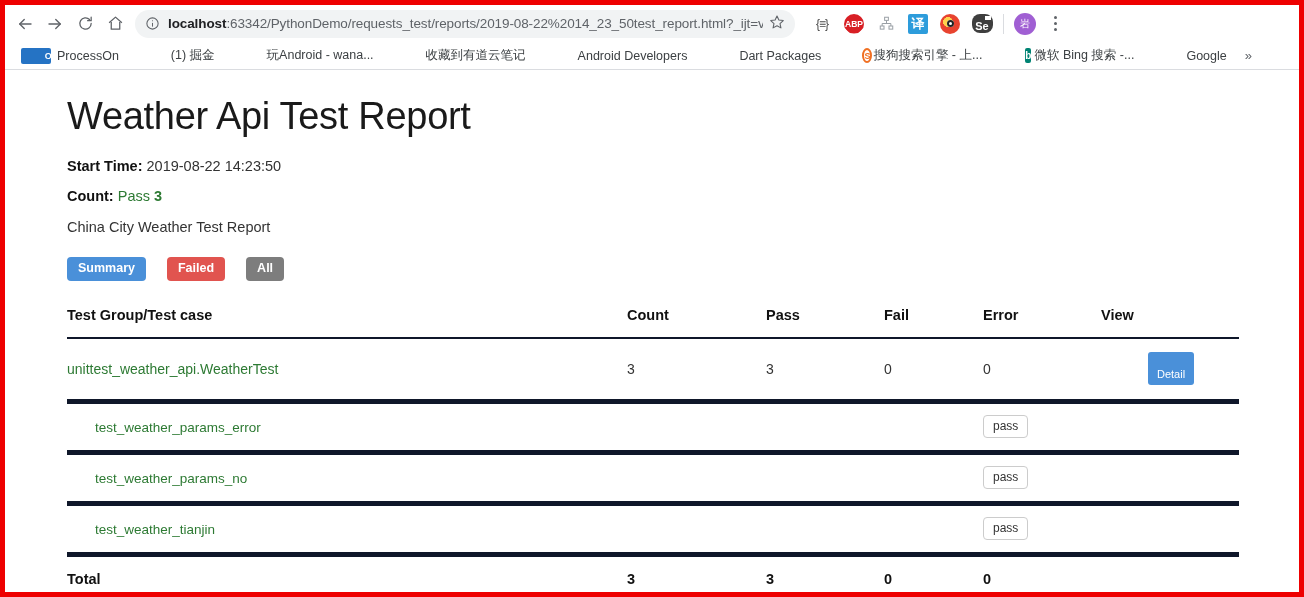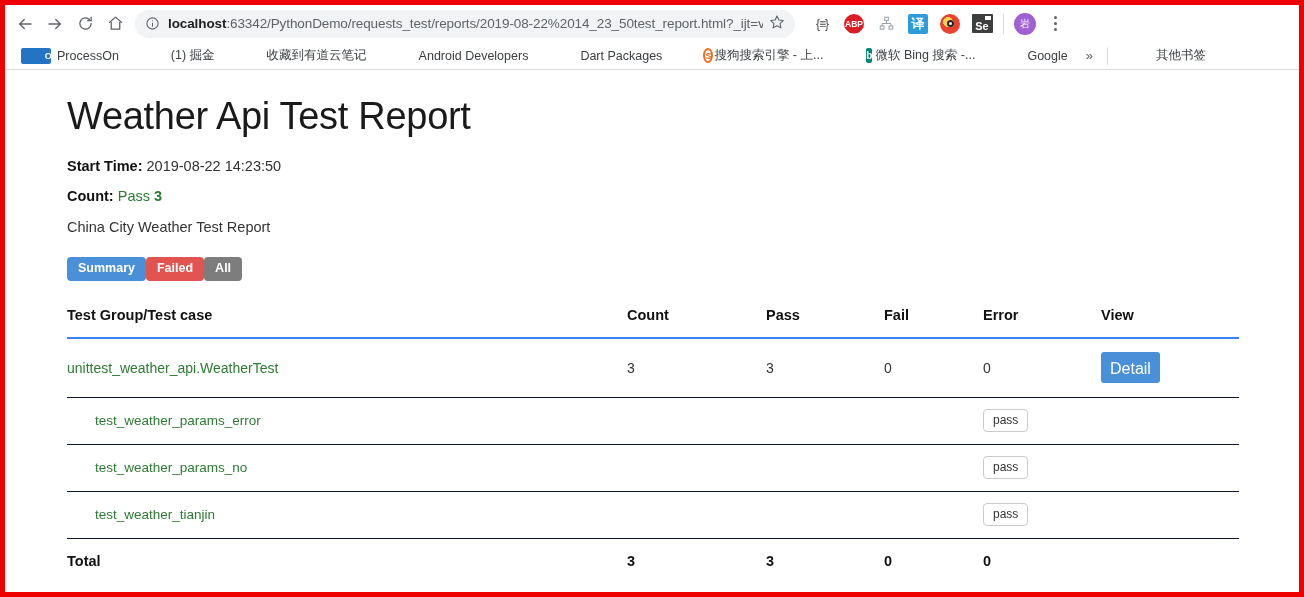--- a/index.html
+++ b/index.html
@@ -74,21 +74,21 @@
   .ext-tree { color: #9aa0a6; font-size: 14px; }
   .ext-trans { width: 20px; height: 20px; background: #2d9cdb; color: #fff;
                font-size: 13px; font-weight: 700; border-radius: 2px;
                display:flex; align-items:center; justify-content:center; }
   .ext-weibo { width: 20px; height: 20px; border-radius: 50%;
                background: radial-gradient(circle at 40% 40%, #ffd24d 0 28%, #e8432f 30% 100%);
                display:flex; align-items:center; justify-content:center;}
   .ext-weibo i { width:7px; height:7px; background:#fff; border-radius:50%; display:block;
                  box-shadow: inset 0 0 0 2px #222; }
   .ext-se { width: 21px; height: 19px; background: #3e3e3e; color: #fff;
-            font-size: 11px; font-weight: 700; border-radius: 1px;
+            font-size: 11px; font-weight: 700; border-radius: 8px;
             display:flex; align-items:flex-end; justify-content:center; padding-bottom:1px;
             position: relative; }
   .ext-se::after{content:""; position:absolute; right:2px; top:2px; width:6px;height:4px;background:#fff;}
   .ext-sep { width: 1px; height: 20px; background: #dadce0; }
   .avatar { width: 22px; height: 22px; border-radius: 50%; background: #a05fd3;
             color: #fff; font-size: 10px; display:flex; align-items:center;
             justify-content:center; flex: 0 0 auto;}
   .kebab { width: 18px; display:flex; flex-direction:column; align-items:center; gap:3px; flex:0 0 auto;}
   .kebab span { width: 3px; height: 3px; background: #5f6368; border-radius: 50%; display:block;}
 
@@ -134,21 +134,21 @@
     letter-spacing: -0.3px;
     line-height: 1.1;
     margin-bottom: 20px;
   }
   .meta { font-size: 14.5px; color: #333; margin-bottom: 13px; line-height: 1.2; }
   .meta b { font-weight: 700; color: #111; }
   .meta .pass-word { color: #2d7a33; }
   .meta .pass-count { color: #2d7a33; font-weight: 700; }
   .desc { font-size: 14.5px; color: #333; margin-bottom: 22px; }
 
-  .btn-row { display: flex; gap: 0; margin-bottom: 26px; }
+  .btn-row { display: flex; gap: 21px; margin-bottom: 26px; }
   .btn {
     font-size: 12.5px;
     font-weight: 700;
     color: #fff;
     border-radius: 4px;
     padding: 5px 11px 6px;
     line-height: 1.1;
     border: none;
     font-family: "Liberation Sans", sans-serif;
   }
@@ -156,27 +156,27 @@
   .btn-failed  { background: #e1544f; }
   .btn-all     { background: #7d7d7d; }
 
   table.report { width: 100%; border-collapse: collapse; }
   table.report th {
     text-align: left;
     font-size: 14.5px;
     font-weight: 700;
     color: #111;
     padding: 0 0 14px 0;
-    border-bottom: 2px solid #3b82f6;
+    border-bottom: 2px solid #0f172a;
   }
   table.report td {
     font-size: 14px;
     color: #333;
     padding: 12px 0 13px 0;
-    border-bottom: 1px solid #0f172a;
+    border-bottom: 5px solid #0f172a;
     vertical-align: middle;
   }
   .col-name  { width: 560px; }
   .col-count { width: 139px; }
   .col-pass  { width: 118px; }
   .col-fail  { width: 99px; }
   .col-error { width: 118px; }
   .col-view  { width: auto; }
 
   tr.group-row td { padding-top: 13px; padding-bottom: 14px; }
@@ -191,28 +191,29 @@
     color: #333;
     background: #fff;
     border: 1px solid #ccc;
     border-radius: 4px;
     padding: 4px 9px 5px;
     line-height: 1;
     font-family: "Liberation Sans", sans-serif;
   }
   .detail-btn {
     display: inline-block;
-    font-size: 16px;
+    font-size: 11px;
     color: #fff;
     background: #4a90d9;
     border: none;
     border-radius: 3px;
-    padding: 8px 9px 5px;
+    padding: 16px 9px 5px;
     line-height: 1.1;
     font-family: "Liberation Sans", sans-serif;
+    margin-left: 47px;
   }
   tr.total-row td {
     font-weight: 700;
     font-size: 14.5px;
     border-bottom: none;
     padding-top: 14px;
     color: #111;
   }
   .tot-count { color: #111; }
   .tot-pass  { color: #2d7a33; }
@@ -313,20 +314,31 @@
       <div class="bm">
         <span class="bmico ico-jj">
           <svg width="14" height="14" viewBox="0 0 24 24" fill="none" stroke="#1e80ff" stroke-width="2" stroke-linejoin="round">
               <polyline points="4 9 12 15 20 9"></polyline>
               <polyline points="7 4.5 12 8 17 4.5"></polyline>
             </svg>
         </span>
         <span class="bm-label">(1) 掘金</span>
       </div>
 
+      <div class="bm">
+        <span class="bmico">
+          <svg width="15" height="13" viewBox="0 0 24 20">
+              <path d="M4 12a8 8 0 0 1 16 0v6H4z" fill="#2c5a8c"></path>
+              <circle cx="9" cy="9" r="1.3" fill="#fff"></circle>
+              <circle cx="15" cy="9" r="1.3" fill="#fff"></circle>
+              <path d="M6 3l2 3M18 3l-2 3" stroke="#2c5a8c" stroke-width="1.6" stroke-linecap="round"></path>
+            </svg>
+        </span>
+        <span class="bm-label">玩Android - wana...</span>
+      </div>
 
       <div class="bm">
         <span class="bmico ico-globe">
           <svg width="14" height="14" viewBox="0 0 24 24" fill="#3c4043">
               <circle cx="12" cy="12" r="10"></circle>
               <path d="M12 2a14 14 0 0 0 0 20 14 14 0 0 0 0-20z" fill="#fff" opacity=".45"></path>
               <path d="M2.5 9h19M2.5 15h19" stroke="#fff" stroke-width="1.2" opacity=".7"></path>
             </svg>
         </span>
         <span class="bm-label">收藏到有道云笔记</span>

